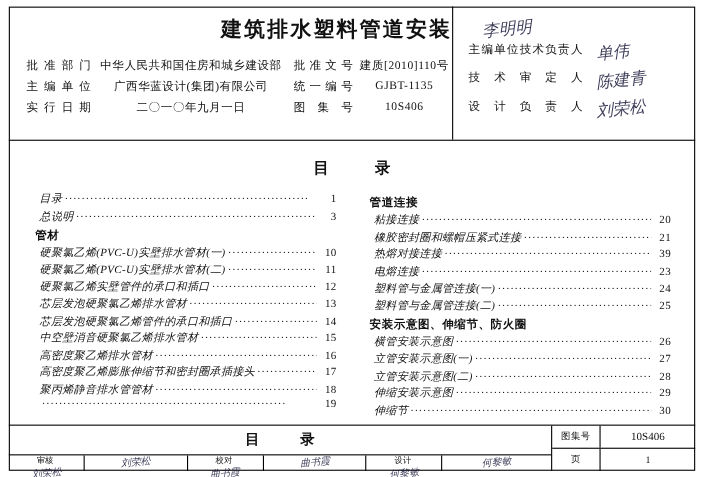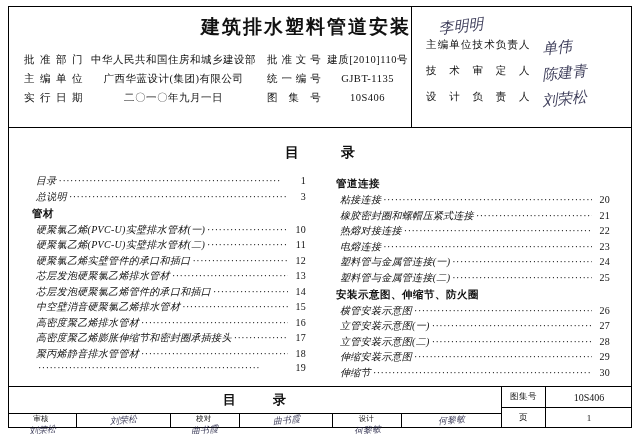--- a/index.html
+++ b/index.html
@@ -405,21 +405,21 @@
           <span class="pg">20</span>
         </div>
         <div class="entry">
           <span class="t">橡胶密封圈和螺帽压紧式连接</span>
           <span class="dots">··························································</span>
           <span class="pg">21</span>
         </div>
         <div class="entry">
           <span class="t">热熔对接连接</span>
           <span class="dots">··························································</span>
-          <span class="pg">22</span>
+          <span class="pg">39</span>
         </div>
         <div class="entry">
           <span class="t">电熔连接</span>
           <span class="dots">··························································</span>
           <span class="pg">23</span>
         </div>
         <div class="entry">
           <span class="t">塑料管与金属管连接(一)</span>
           <span class="dots">··························································</span>
           <span class="pg">24</span>

